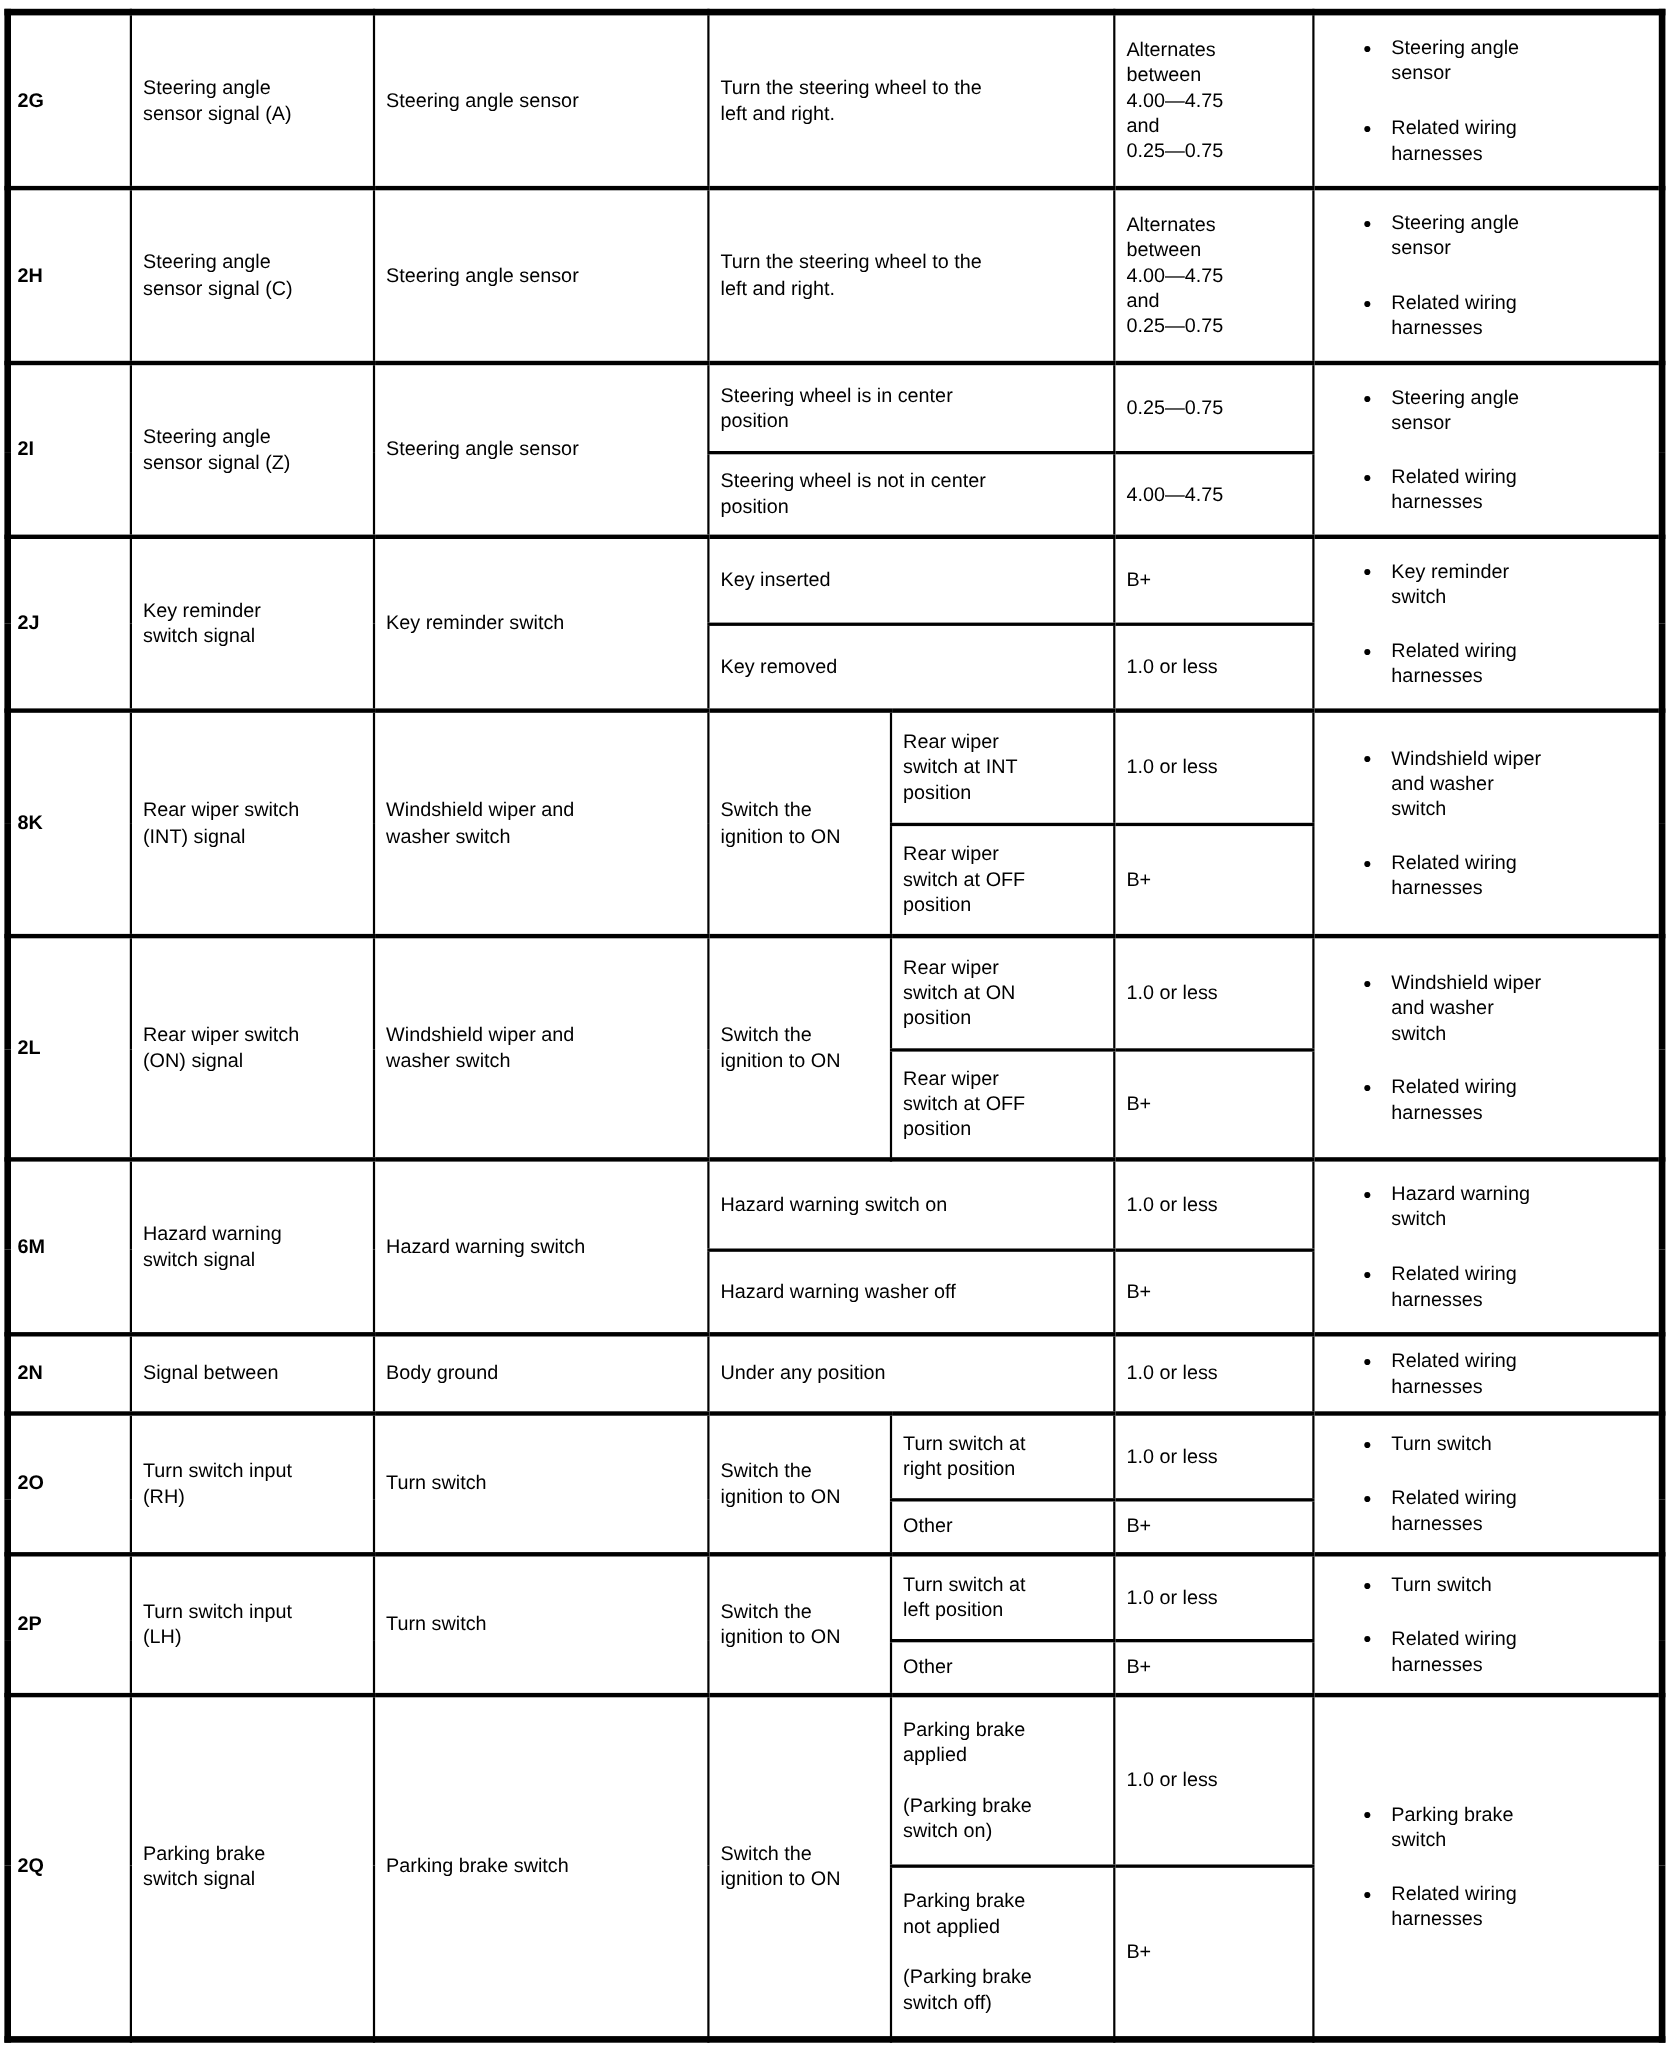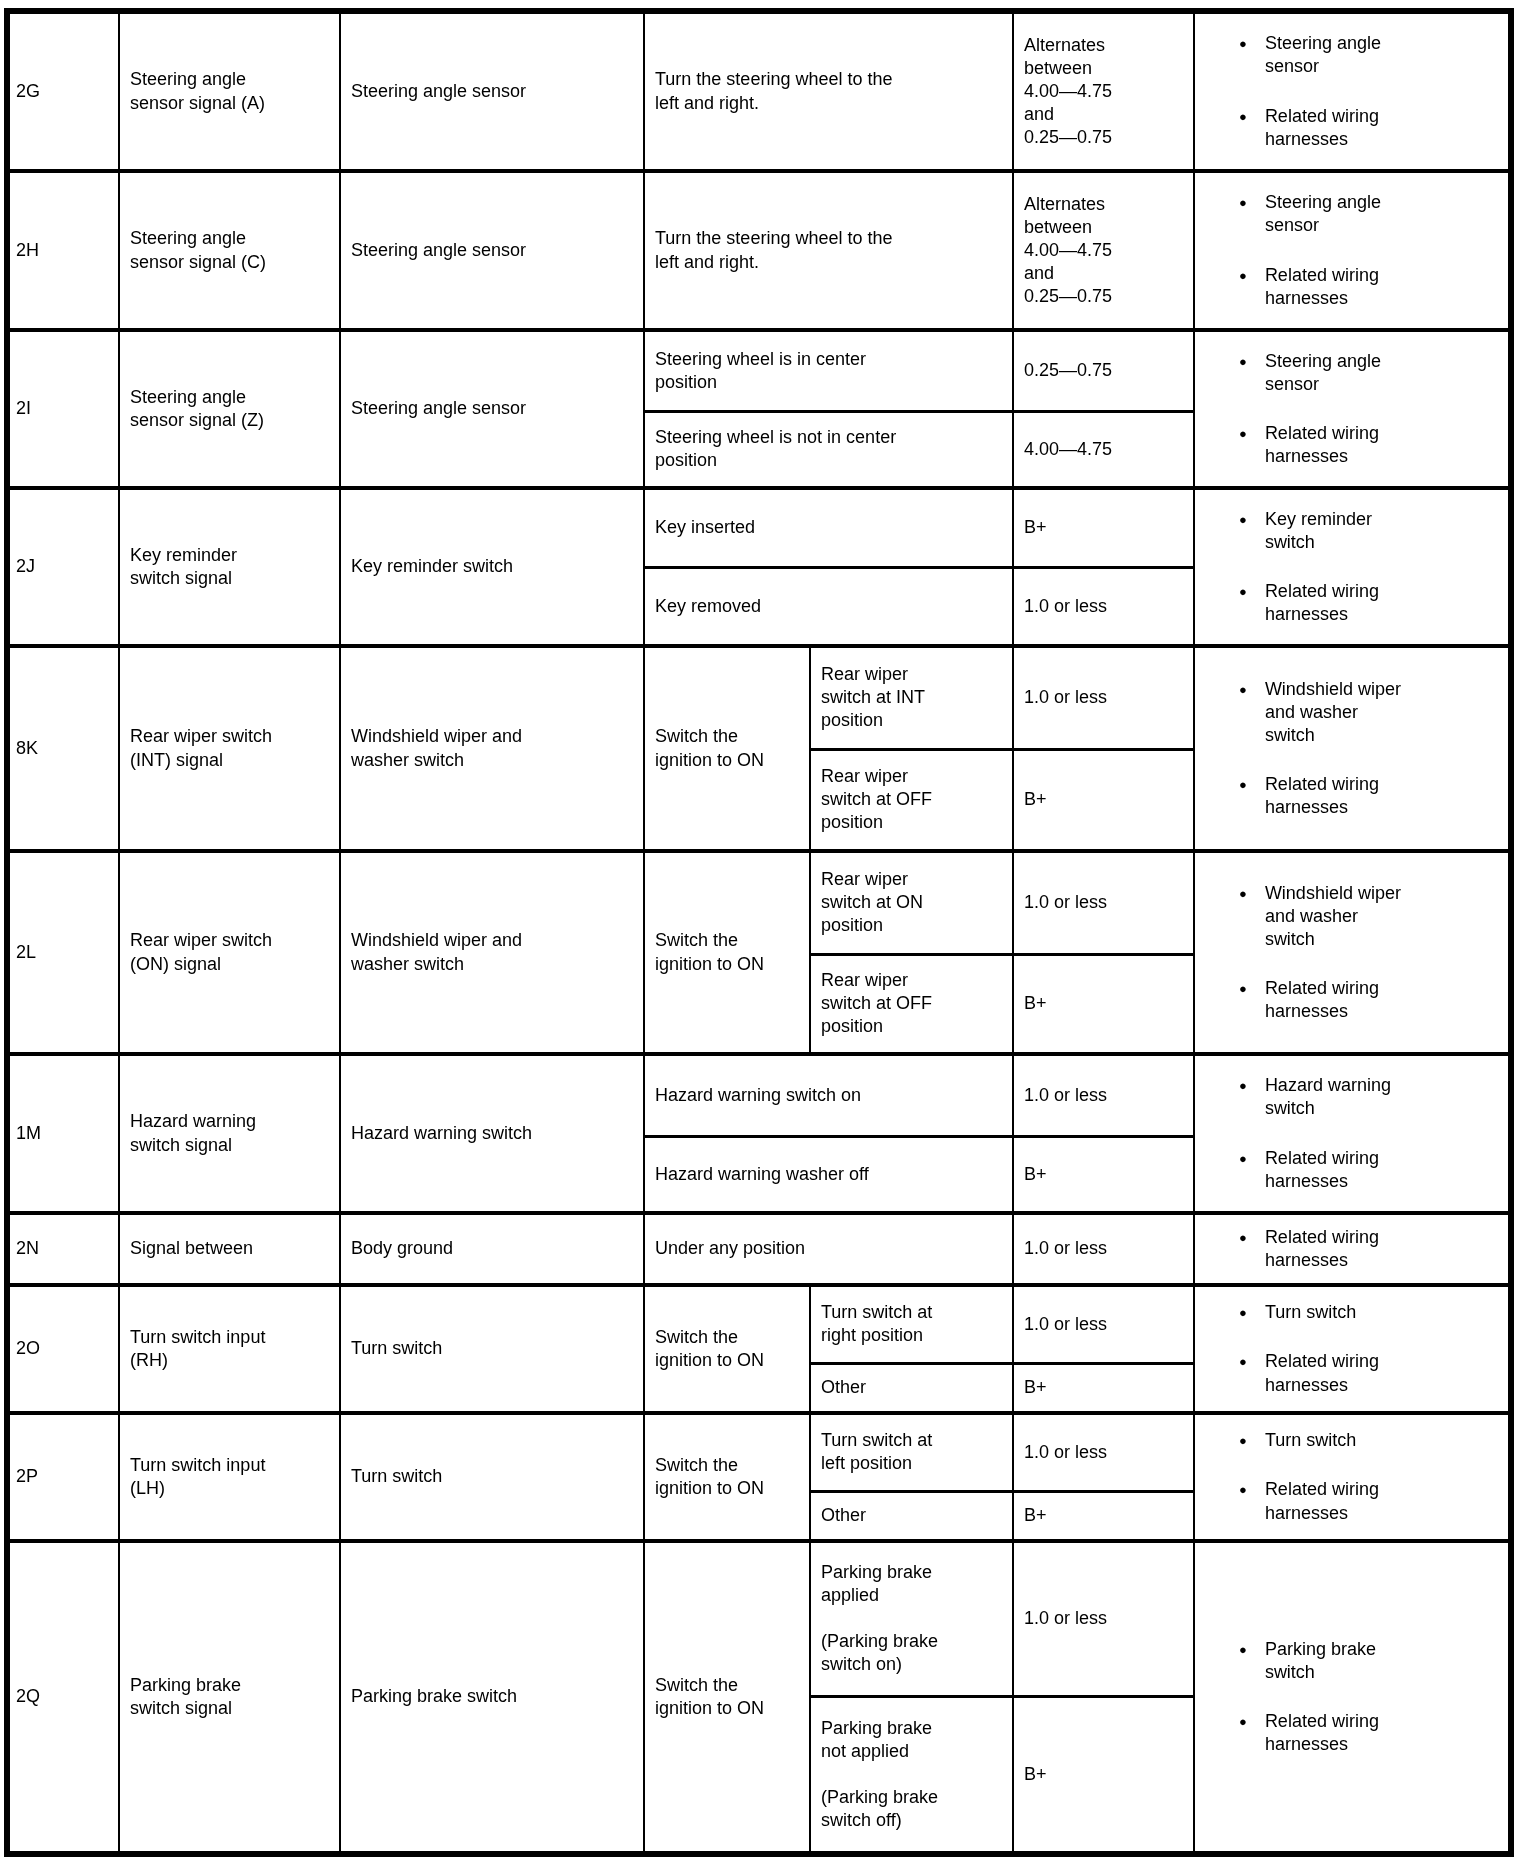--- a/index.html
+++ b/index.html
@@ -27,21 +27,21 @@
     border-top: 3px solid #000;
     border-bottom: 3px solid #000;
     vertical-align: middle;
     padding: 4px 8px 4px 10px;
     font-size: 18px;
     line-height: 1.28;
     white-space: pre-line;
     overflow: hidden;
   }
   tr.rs > td { border-top: 4px solid #000; }
-  .c-term { padding-left: 6px; }
+  .c-term { padding-left: 6px; font-weight: bold; }
   .c-insp { padding: 4px 6px 4px 44px; white-space: normal; }
   .insp {
     display: flex;
     flex-direction: column;
     justify-content: center;
     row-gap: 26px;
     height: 100%;
   }
   .insp-item {
     display: flex;
@@ -247,21 +247,21 @@
       </td>
     </tr>
     <tr style="height:100px">
       <td class="c-cond">Rear wiper
 switch at OFF
 position</td>
       <td class="c-volt">B+</td>
     </tr>
 
     <tr class="rs" style="height:82px">
-      <td class="c-term" rowspan="2">1M</td>
+      <td class="c-term" rowspan="2">6M</td>
       <td class="c-sig" rowspan="2">Hazard warning
 switch signal</td>
       <td class="c-conn" rowspan="2">Hazard warning switch</td>
       <td class="c-cond" colspan="2">Hazard warning switch on</td>
       <td class="c-volt">1.0 or less</td>
       <td class="c-insp" rowspan="2">
         <div class="insp">
           <div class="insp-item">
               <span class="bullet"></span>
               <span class="insp-label">Hazard warning

